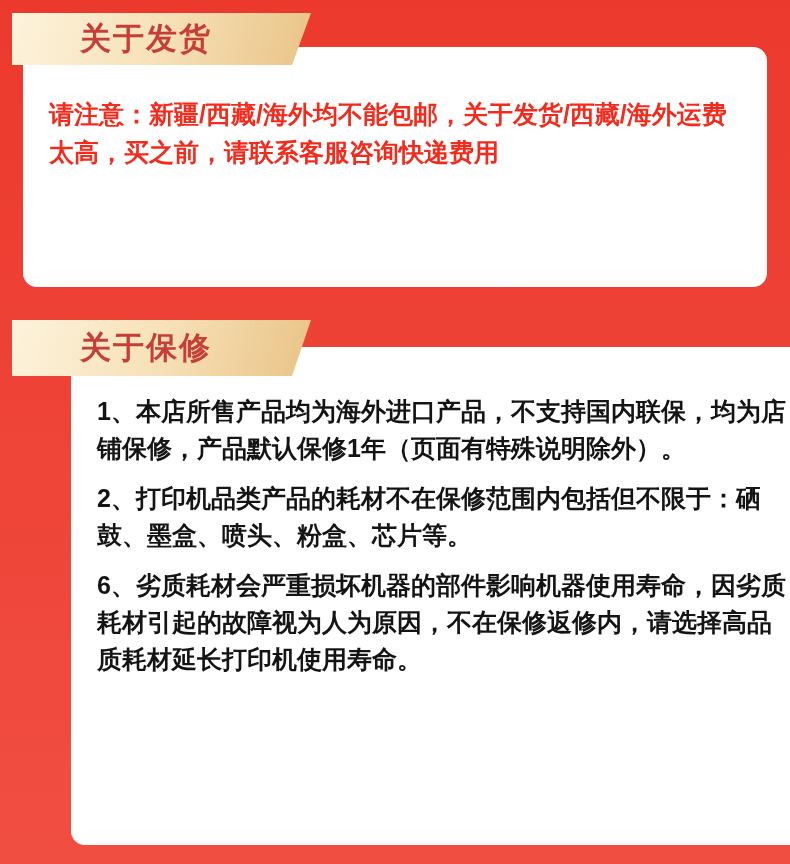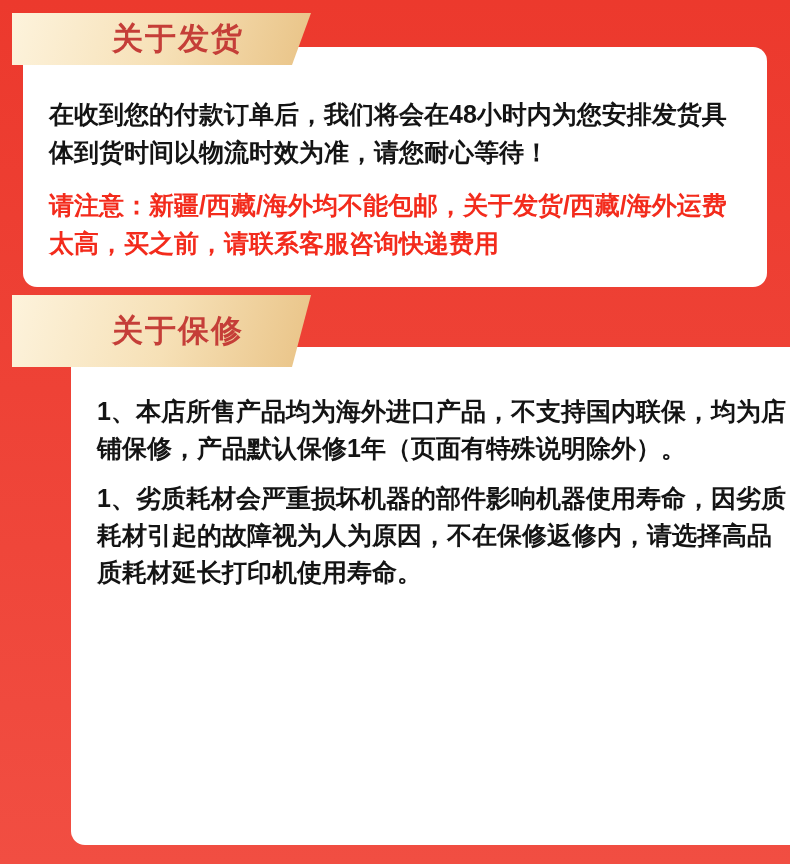--- a/index.html
+++ b/index.html
@@ -39,27 +39,26 @@
     z-index: 2;
     display: flex;
     align-items: center;
     clip-path: polygon(0 0, 100% 0, calc(100% - 19px) 100%, 0 100%);
     background: linear-gradient(105deg,
       var(--badge-gradient-start) 0%,
       var(--badge-gradient-mid) 52%,
       var(--badge-gradient-end) 100%);
   }
   .badge-shipping { top: 13px;  height: 52px; }
-  .badge-warranty { top: 295px; height: 72px; }
+  .badge-warranty { top: 320px; height: 56px; }
   .badge-label {
     padding-left: 68px;
     font-size: 31px;
     letter-spacing: 2px;
     color: var(--badge-text);
-    margin-left: 32px;
   }
   .para {
     font-size: 25px;
     line-height: 38px;
     color: var(--body-text);
     word-break: break-all;
     margin-bottom: 15px;
   }
   .para.notice { color: var(--notice-text); }
   .warranty-item {
@@ -73,28 +72,28 @@
 </head>
 <body>
 
 <div>
 
   <section>
     <div class="badge badge-shipping">
       <span class="badge-label">关于发货</span>
     </div>
     <div class="card card-shipping">
-      <p class="para">在收到您的付款订单后，我们将会在48小时内为您安排发货具体到货时间以物流时效为准，请您耐心等待！</p>
       <p class="para notice">请注意：新疆/西藏/海外均不能包邮，关于发货/西藏/海外运费太高，买之前，请联系客服咨询快递费用</p>
     </div>
   </section>
 
   <section>
     <div class="badge badge-warranty">
       <span class="badge-label">关于保修</span>
     </div>
     <div class="card card-warranty">
       <p class="warranty-item">1、本店所售产品均为海外进口产品，不支持国内联保，均为店铺保修，产品默认保修1年（页面有特殊说明除外）。</p>
-      <p class="warranty-item">1、劣质耗材会严重损坏机器的部件影响机器使用寿命，因劣质耗材引起的故障视为人为原因，不在保修返修内，请选择高品质耗材延长打印机使用寿命。</p>
+      <p class="warranty-item">2、打印机品类产品的耗材不在保修范围内包括但不限于：硒鼓、墨盒、喷头、粉盒、芯片等。</p>
+      <p class="warranty-item">6、劣质耗材会严重损坏机器的部件影响机器使用寿命，因劣质耗材引起的故障视为人为原因，不在保修返修内，请选择高品质耗材延长打印机使用寿命。</p>
     </div>
   </section>
 
 </div>
 
 </body></html>

